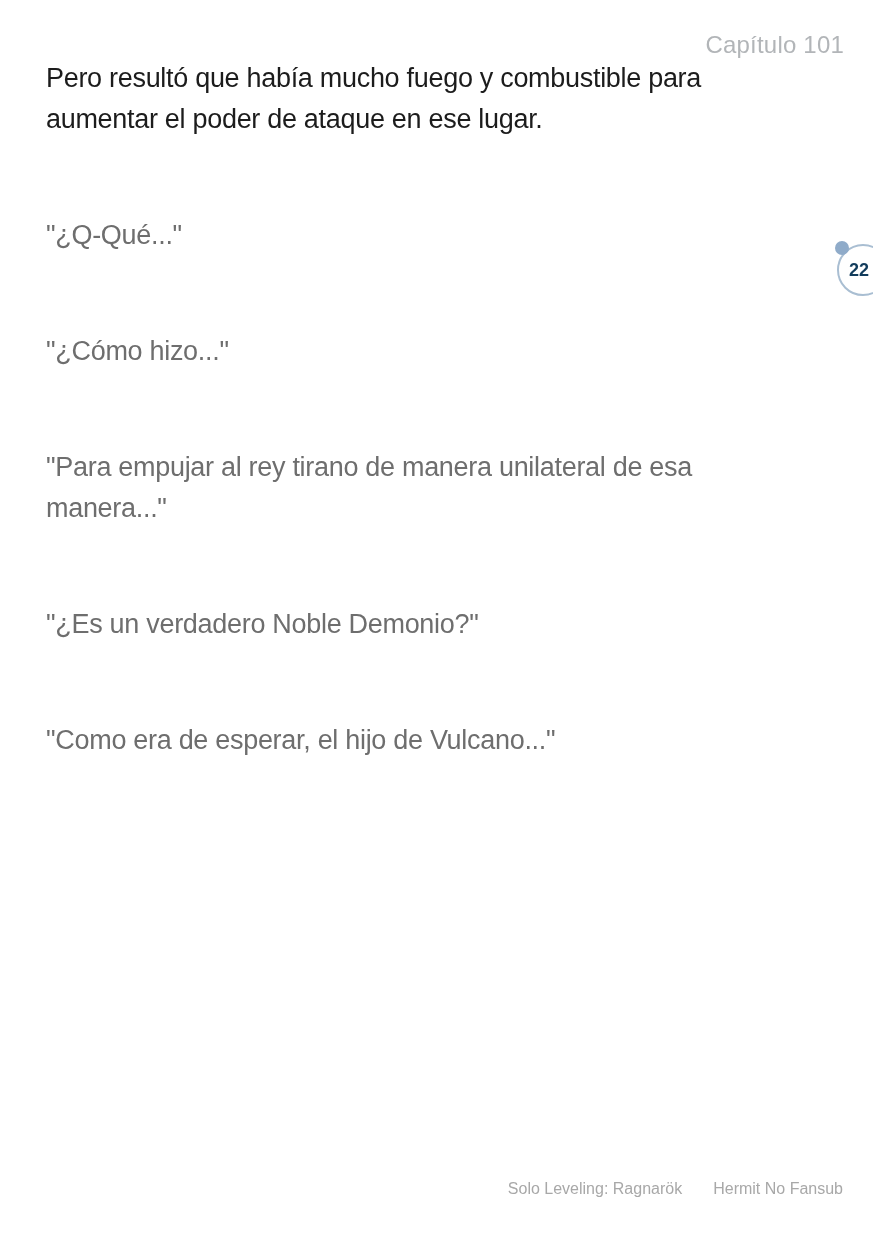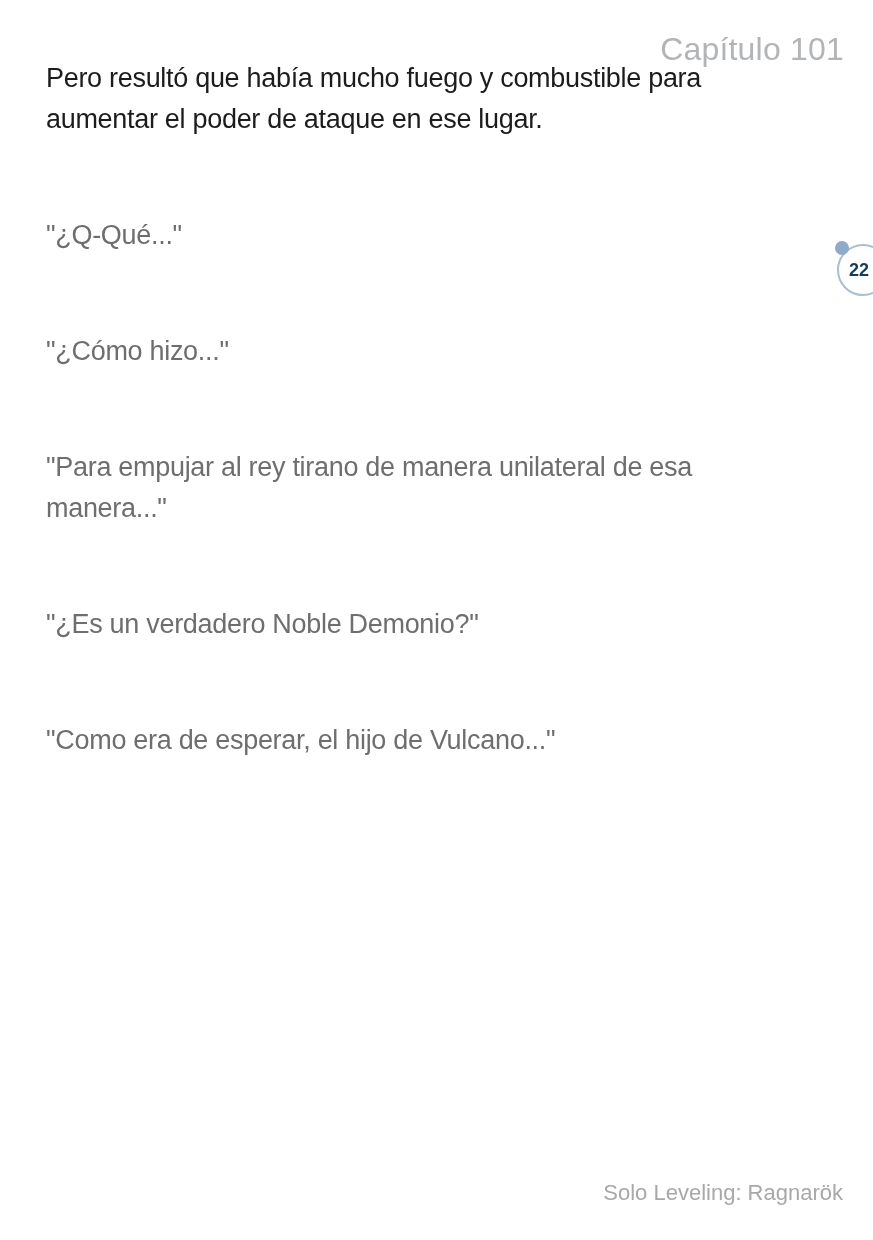--- a/index.html
+++ b/index.html
@@ -14,21 +14,21 @@
     background: #ffffff;
     overflow: hidden;
     font-family: "Liberation Sans", sans-serif;
   }
 
   
   .chapter-label {
     position: absolute;
     top: 31px;
     right: 29px;
-    font-size: 32px;
+    font-size: 24px;
     color: #b2b5b8;
     letter-spacing: 0.2px;
   }
 
   
   .content {
     position: absolute;
     left: 46px;
     top: 58px;
     width: 813px;
@@ -79,21 +79,21 @@
     color: #123c5c;
   }
 
   
   .footer {
     position: absolute;
     top: 1180px;
     right: 30px;
     display: flex;
     gap: 31px;
-    font-size: 22px;
+    font-size: 16px;
     color: #a8a8a8;
     white-space: nowrap;
   }
 </style>
 </head>
 <body>
 
 <div id="screen">
 
   <div class="chapter-label">Capítulo 101</div>
@@ -109,15 +109,16 @@
       <p class="dialogue">"Como era de esperar, el hijo de Vulcano..."</p>
     </div>
 
   <div class="comment-badge">
     <span class="dot"></span>
     <span class="count">22</span>
   </div>
 
   <div class="footer">
     <span>Solo Leveling: Ragnarök</span>
+    <span>Hermit No Fansub</span>
   </div>
 
 </div>
 
 </body></html>

